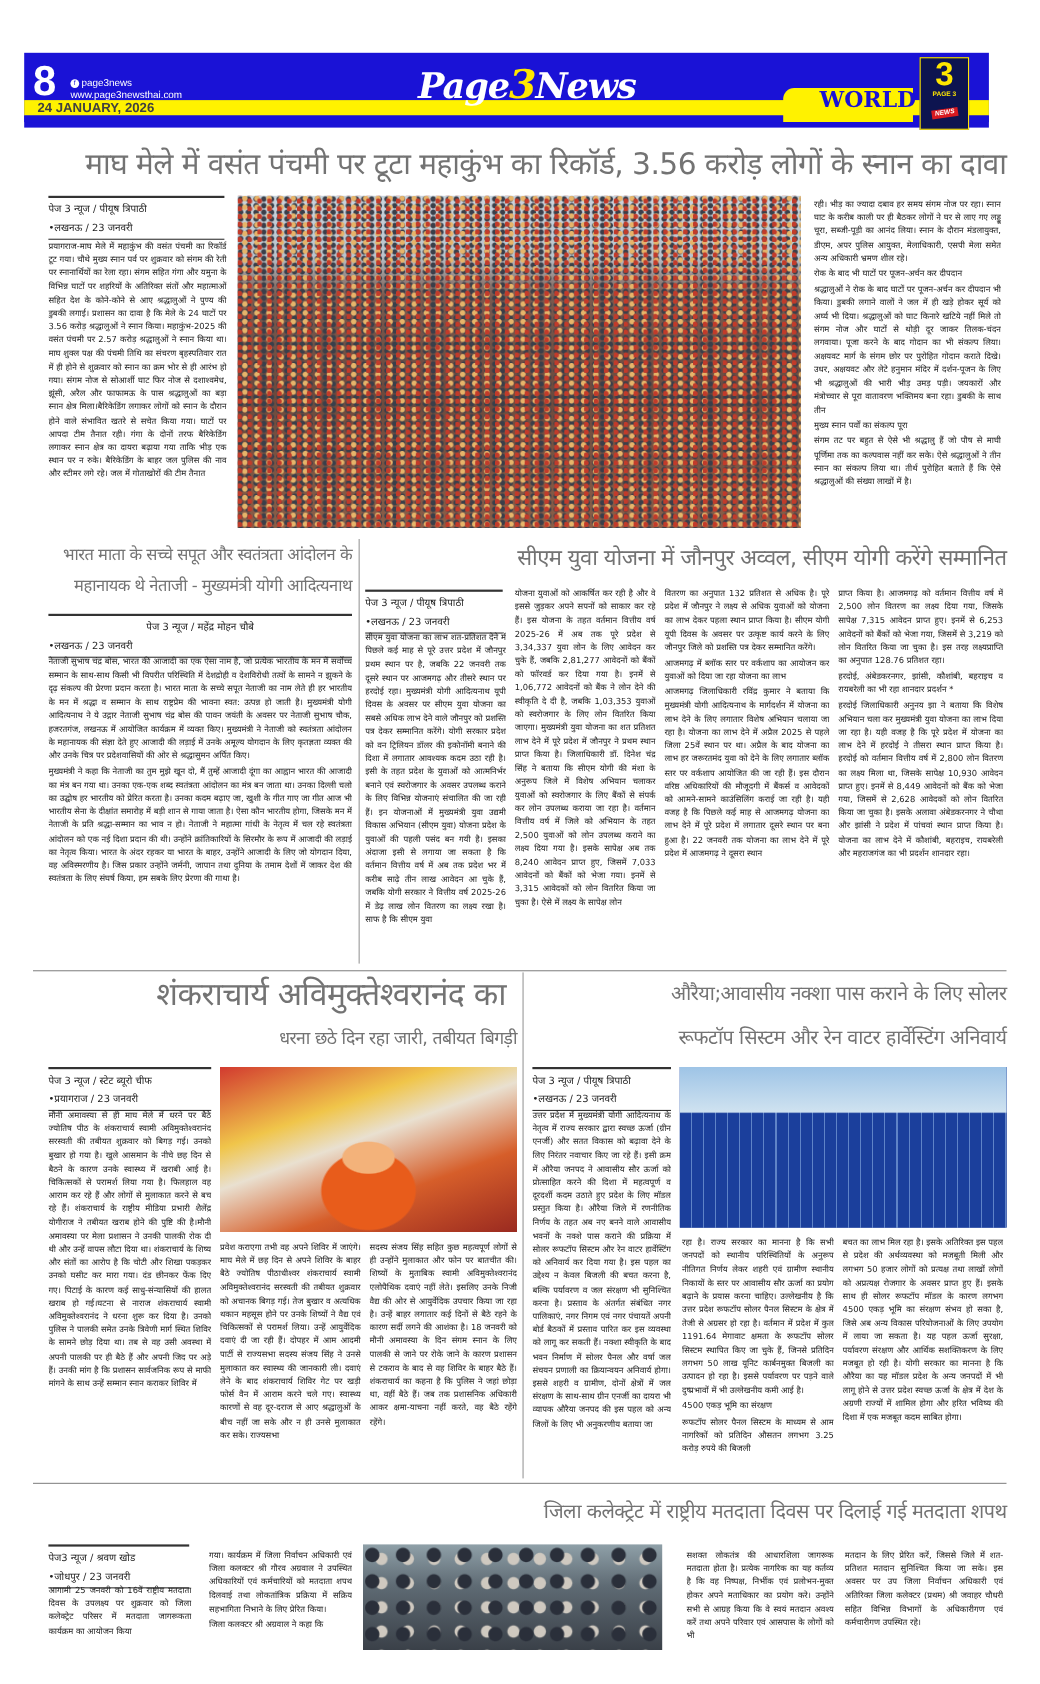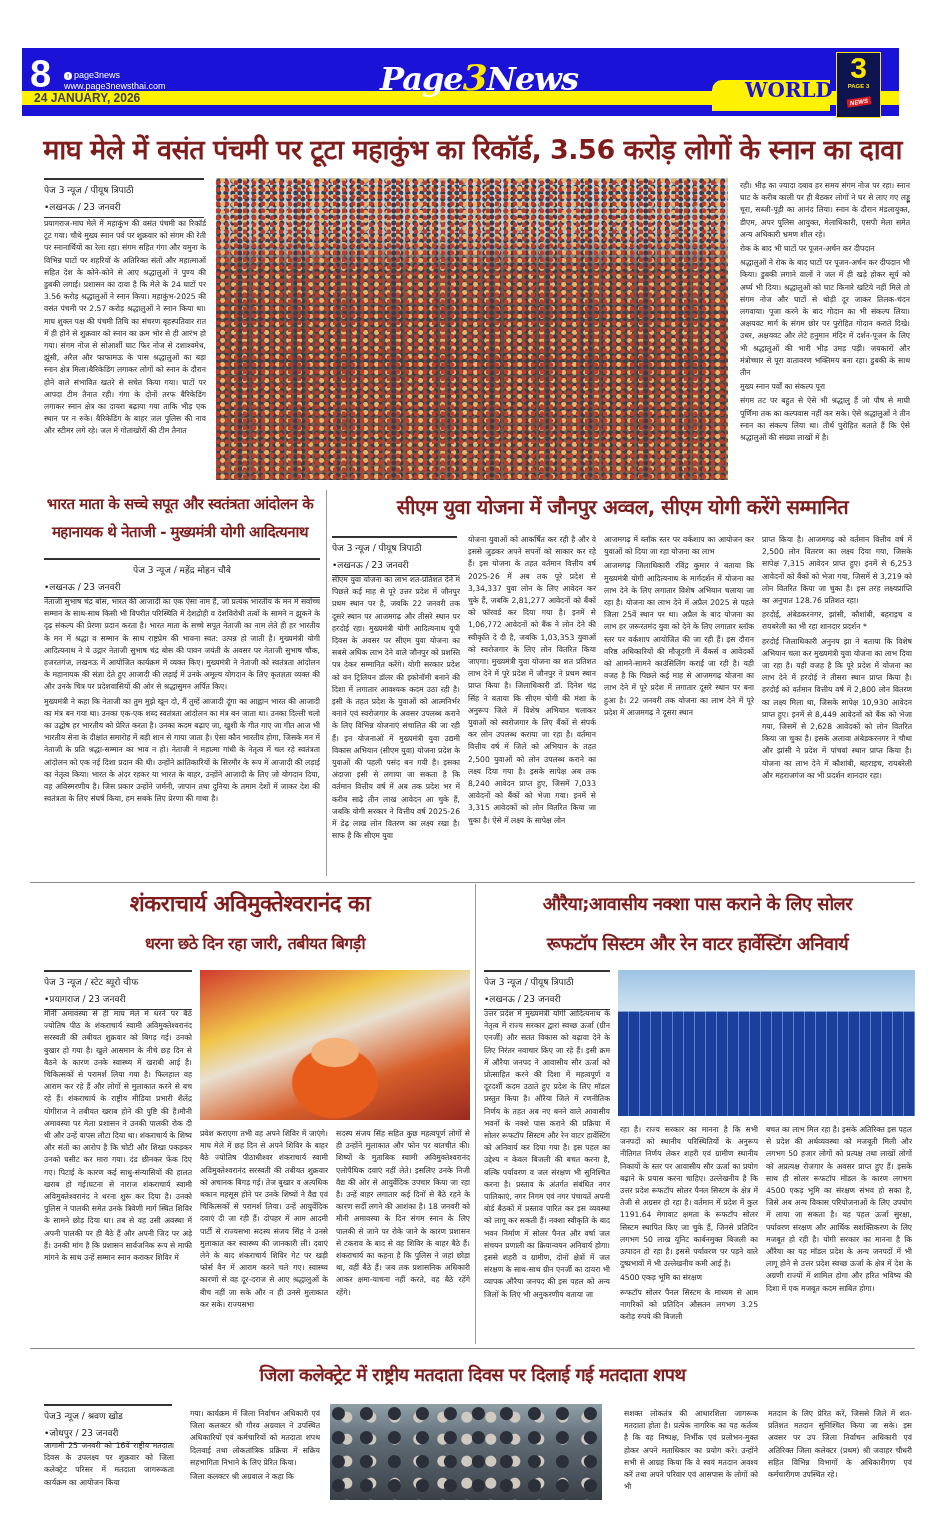--- a/index.html
+++ b/index.html
@@ -17,21 +17,21 @@
 .logo{position:absolute;left:380px;top:56px;font:bold 32px "DejaVu Serif",serif;color:#fff;font-style:italic;letter-spacing:-1px}
 .logo .three{color:#ffe600;font-size:36px}
 .logo .three::before{content:"";position:absolute}
 .world-tab{position:absolute;left:712px;top:80px;width:118px;height:31px;background:#fff200;border-radius:10px 0 0 0}
 .world{position:absolute;left:745px;top:78px;font:bold 20px "DejaVu Serif",serif;color:#1a12d6}
 .badge{position:absolute;left:836px;top:52px;width:45px;height:66px;background:#0d1450;border:1px solid #ffe600;text-align:center}
 .badge .b3{font:bold 30px "Liberation Sans",sans-serif;color:#ffe600;line-height:30px;display:block}
 .badge .bp{font:bold 6px "Liberation Sans",sans-serif;color:#ffe600;display:block}
 .badge .bn{display:inline-block;background:#d71920;color:#fff;font:italic bold 6px "Liberation Sans",sans-serif;padding:1px 3px;transform:rotate(-8deg);margin-top:2px}
 
-.h1{position:absolute;font-family:"DejaVu Sans",sans-serif;font-weight:bold;color:#7f1d1d;text-align:center;letter-spacing:-0.5px}
+.h1{position:absolute;font-family:"DejaVu Sans",sans-serif;font-weight:normal;color:#737373;text-align:right;letter-spacing:-0.5px}
 .byline{position:absolute;font:9px "DejaVu Sans",sans-serif;color:#222}
 .byline .by{display:block;border-top:2px solid #333;padding-top:3px}
 .byline .loc{display:block;margin-top:4px}
 .byline .loc::before{content:"\2022 ";}
 .byline .line{display:block;border-top:1.5px solid #333;margin-top:4px}
 .col{position:absolute;font:7.6px/12.2px "DejaVu Sans",sans-serif;color:#222;text-align:justify;overflow:hidden}
 .col p{margin-bottom:2px}
 .sub{font-weight:normal}
 .photo{position:absolute;overflow:hidden}
 .crowd{background:
@@ -111,32 +111,33 @@
     <span class="loc">लखनऊ / 23 जनवरी</span>
     <span class="line"></span>
   </div>
   <div class="col" style="left:332px;top:574px;width:128px;height:302px">
       <p>सीएम युवा योजना का लाभ शत-प्रतिशत देने में पिछले कई माह से पूरे उत्तर प्रदेश में जौनपुर प्रथम स्थान पर है, जबकि 22 जनवरी तक दूसरे स्थान पर आजमगढ़ और तीसरे स्थान पर हरदोई रहा। मुख्यमंत्री योगी आदित्यनाथ यूपी दिवस के अवसर पर सीएम युवा योजना का सबसे अधिक लाभ देने वाले जौनपुर को प्रशस्ति पत्र देकर सम्मानित करेंगे। योगी सरकार प्रदेश को वन ट्रिलियन डॉलर की इकोनॉमी बनाने की दिशा में लगातार आवश्यक कदम उठा रही है। इसी के तहत प्रदेश के युवाओं को आत्मनिर्भर बनाने एवं स्वरोजगार के अवसर उपलब्ध कराने के लिए विभिन्न योजनाएं संचालित की जा रही हैं। इन योजनाओं में मुख्यमंत्री युवा उद्यमी विकास अभियान (सीएम युवा) योजना प्रदेश के युवाओं की पहली पसंद बन गयी है। इसका अंदाजा इसी से लगाया जा सकता है कि वर्तमान वित्तीय वर्ष में अब तक प्रदेश भर में करीब साढ़े तीन लाख आवेदन आ चुके हैं, जबकि योगी सरकार ने वित्तीय वर्ष 2025-26 में डेढ़ लाख लोन वितरण का लक्ष्य रखा है। साफ है कि सीएम युवा</p>
     </div>
   <div class="col" style="left:468px;top:534px;width:128px;height:342px">
       <p>योजना युवाओं को आकर्षित कर रही है और वे इससे जुड़कर अपने सपनों को साकार कर रहे हैं। इस योजना के तहत वर्तमान वित्तीय वर्ष 2025-26 में अब तक पूरे प्रदेश से 3,34,337 युवा लोन के लिए आवेदन कर चुके हैं, जबकि 2,81,277 आवेदनों को बैंकों को फॉरवर्ड कर दिया गया है। इनमें से 1,06,772 आवेदनों को बैंक ने लोन देने की स्वीकृति दे दी है, जबकि 1,03,353 युवाओं को स्वरोजगार के लिए लोन वितरित किया जाएगा। मुख्यमंत्री युवा योजना का शत प्रतिशत लाभ देने में पूरे प्रदेश में जौनपुर ने प्रथम स्थान प्राप्त किया है। जिलाधिकारी डॉ. दिनेश चंद्र सिंह ने बताया कि सीएम योगी की मंशा के अनुरूप जिले में विशेष अभियान चलाकर युवाओं को स्वरोजगार के लिए बैंकों से संपर्क कर लोन उपलब्ध कराया जा रहा है। वर्तमान वित्तीय वर्ष में जिले को अभियान के तहत 2,500 युवाओं को लोन उपलब्ध कराने का लक्ष्य दिया गया है। इसके सापेक्ष अब तक 8,240 आवेदन प्राप्त हुए, जिसमें 7,033 आवेदनों को बैंकों को भेजा गया। इनमें से 3,315 आवेदकों को लोन वितरित किया जा चुका है। ऐसे में लक्ष्य के सापेक्ष लोन</p>
     </div>
   <div class="col" style="left:604px;top:534px;width:150px;height:342px">
+    <p>वितरण का अनुपात 132 प्रतिशत से अधिक है। पूरे प्रदेश में जौनपुर ने लक्ष्य से अधिक युवाओं को योजना का लाभ देकर पहला स्थान प्राप्त किया है। सीएम योगी यूपी दिवस के अवसर पर उत्कृष्ट कार्य करने के लिए जौनपुर जिले को प्रशस्ति पत्र देकर सम्मानित करेंगे।</p>
     <p class="sub">आजमगढ़ में ब्लॉक स्तर पर वर्कशाप का आयोजन कर युवाओं को दिया जा रहा योजना का लाभ</p>
     <p>आजमगढ़ जिलाधिकारी रविंद्र कुमार ने बताया कि मुख्यमंत्री योगी आदित्यनाथ के मार्गदर्शन में योजना का लाभ देने के लिए लगातार विशेष अभियान चलाया जा रहा है। योजना का लाभ देने में अप्रैल 2025 से पहले जिला 25वें स्थान पर था। अप्रैल के बाद योजना का लाभ हर जरूरतमंद युवा को देने के लिए लगातार ब्लॉक स्तर पर वर्कशाप आयोजित की जा रही हैं। इस दौरान वरिष्ठ अधिकारियों की मौजूदगी में बैंकर्स व आवेदकों को आमने-सामने काउंसिलिंग कराई जा रही है। यही वजह है कि पिछले कई माह से आजमगढ़ योजना का लाभ देने में पूरे प्रदेश में लगातार दूसरे स्थान पर बना हुआ है। 22 जनवरी तक योजना का लाभ देने में पूरे प्रदेश में आजमगढ़ ने दूसरा स्थान</p>
   </div>
   <div class="col" style="left:762px;top:534px;width:150px;height:342px">
     <p>प्राप्त किया है। आजमगढ़ को वर्तमान वित्तीय वर्ष में 2,500 लोन वितरण का लक्ष्य दिया गया, जिसके सापेक्ष 7,315 आवेदन प्राप्त हुए। इनमें से 6,253 आवेदनों को बैंकों को भेजा गया, जिसमें से 3,219 को लोन वितरित किया जा चुका है। इस तरह लक्ष्यप्राप्ति का अनुपात 128.76 प्रतिशत रहा।</p>
     <p class="sub">हरदोई, अंबेडकरनगर, झांसी, कौशांबी, बहराइच व रायबरेली का भी रहा शानदार प्रदर्शन *</p>
     <p>हरदोई जिलाधिकारी अनुनय झा ने बताया कि विशेष अभियान चला कर मुख्यमंत्री युवा योजना का लाभ दिया जा रहा है। यही वजह है कि पूरे प्रदेश में योजना का लाभ देने में हरदोई ने तीसरा स्थान प्राप्त किया है। हरदोई को वर्तमान वित्तीय वर्ष में 2,800 लोन वितरण का लक्ष्य मिला था, जिसके सापेक्ष 10,930 आवेदन प्राप्त हुए। इनमें से 8,449 आवेदनों को बैंक को भेजा गया, जिसमें से 2,628 आवेदकों को लोन वितरित किया जा चुका है। इसके अलावा अंबेडकरनगर ने चौथा और झांसी ने प्रदेश में पांचवां स्थान प्राप्त किया है। योजना का लाभ देने में कौशांबी, बहराइच, रायबरेली और महराजगंज का भी प्रदर्शन शानदार रहा।</p>
   </div>
 
   <div class="rule-h" style="left:30px;top:882px;width:885px"></div>
 
-  <div class="h1" style="left:40px;top:884px;width:420px;font-size:22px;line-height:40px">शंकराचार्य अविमुक्तेश्वरानंद का</div>
+  <div class="h1" style="left:40px;top:884px;width:420px;font-size:29px;line-height:40px">शंकराचार्य अविमुक्तेश्वरानंद का</div>
   <div class="h1" style="left:40px;top:924px;width:430px;font-size:16px;line-height:40px">धरना छठे दिन रहा जारी, तबीयत बिगड़ी</div>
   <div class="byline" style="left:44px;top:970px;width:148px">
     <span class="by">पेज 3 न्यूज / स्टेट ब्यूरो चीफ</span>
     <span class="loc">प्रयागराज / 23 जनवरी</span>
     <span class="line"></span>
   </div>
   <div class="col" style="left:44px;top:1008px;width:148px;height:336px">
       <p>मौनी अमावस्या से ही माघ मेले में धरने पर बैठे ज्योतिष पीठ के शंकराचार्य स्वामी अविमुक्तेश्वरानंद सरस्वती की तबीयत शुक्रवार को बिगड़ गई। उनको बुखार हो गया है। खुले आसमान के नीचे छह दिन से बैठने के कारण उनके स्वास्थ्य में खराबी आई है। चिकित्सकों से परामर्श लिया गया है। फिलहाल वह आराम कर रहे हैं और लोगों से मुलाकात करने से बच रहे हैं। शंकराचार्य के राष्ट्रीय मीडिया प्रभारी शैलेंद्र योगीराज ने तबीयत खराब होने की पुष्टि की है।मौनी अमावस्या पर मेला प्रशासन ने उनकी पालकी रोक दी थी और उन्हें वापस लौटा दिया था। शंकराचार्य के शिष्य और संतों का आरोप है कि चोटी और शिखा पकड़कर उनको घसीट कर मारा गया। दंड छीनकर फेंक दिए गए। पिटाई के कारण कई साधु-संन्यासियों की हालत खराब हो गई।घटना से नाराज शंकराचार्य स्वामी अविमुक्तेश्वरानंद ने धरना शुरू कर दिया है। उनको पुलिस ने पालकी समेत उनके त्रिवेणी मार्ग स्थित शिविर के सामने छोड़ दिया था। तब से वह उसी अवस्था में अपनी पालकी पर ही बैठे हैं और अपनी जिद पर अड़े हैं। उनकी मांग है कि प्रशासन सार्वजनिक रूप से माफी मांगने के साथ उन्हें सम्मान स्नान कराकर शिविर में</p>
     </div>
   <div class="photo guru" style="left:200px;top:970px;width:270px;height:150px"></div>

